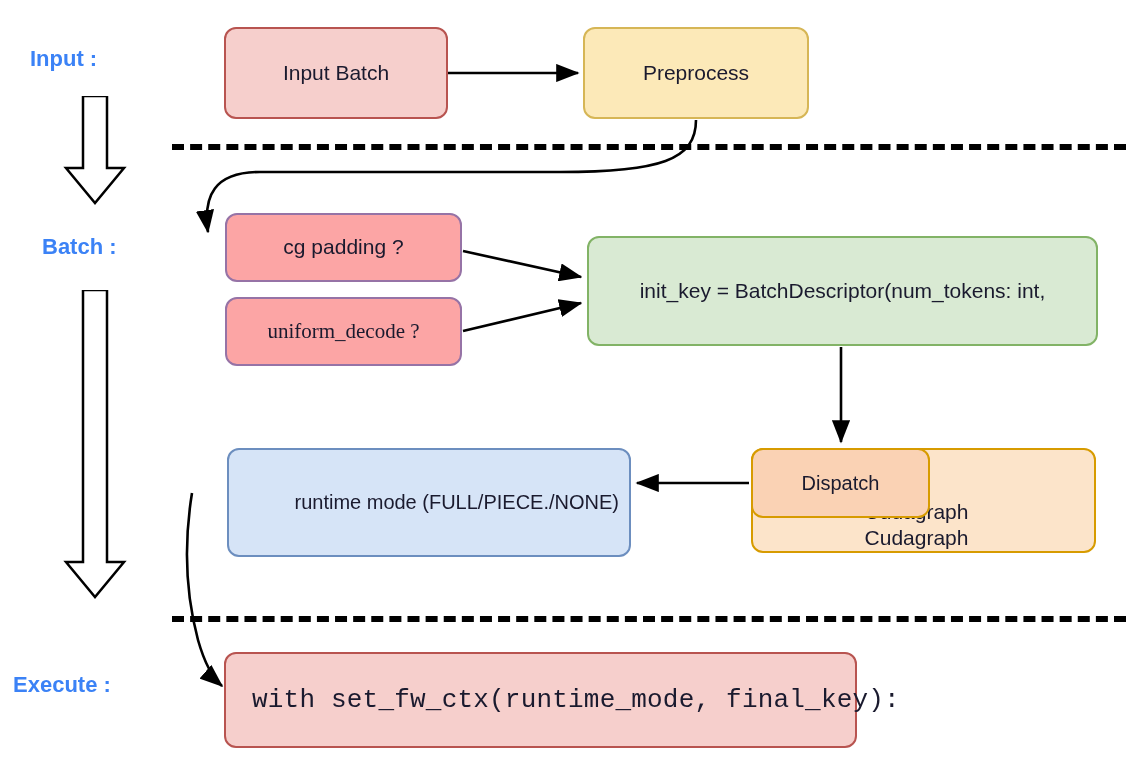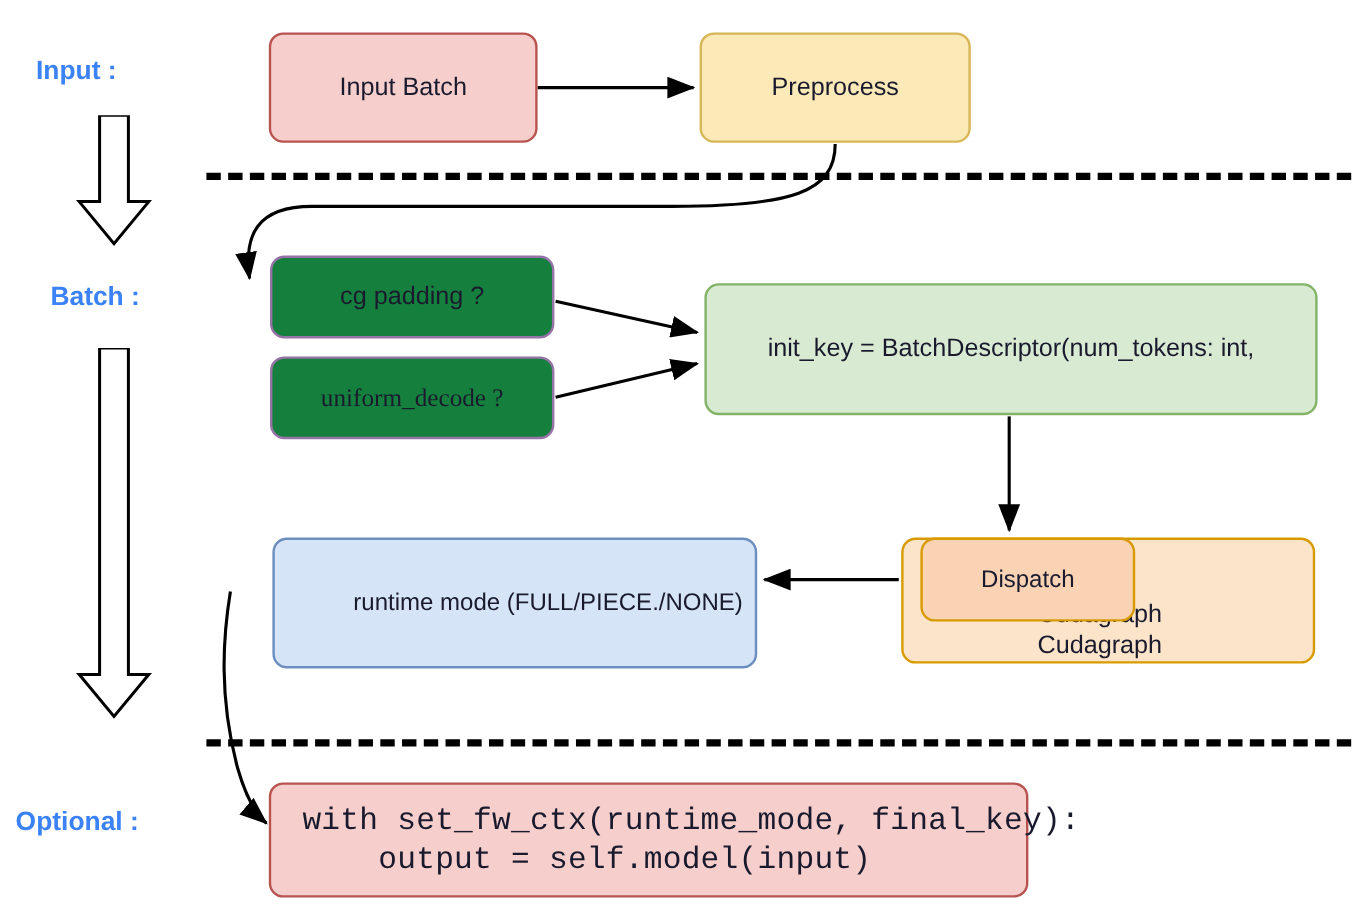--- a/index.html
+++ b/index.html
@@ -39,25 +39,25 @@
     font-family:"Liberation Mono", monospace;
     font-size:26px;
     justify-content:flex-start;
     text-align:left;
     white-space:pre;
     padding-left:26px;
     letter-spacing:0.2px;
   }
   .node-pink{ background:#f6cfcc; border-color:#b85450; }
   .node-yellow{ background:#fce9b8; border-color:#d6b656; }
-  .node-purple{ background:#15803d; border-color:#9673a6; }
+  .node-purple{ background:#fca5a5; border-color:#9673a6; }
   .node-green{ background:#d9ead3; border-color:#82b366; }
   .node-blue{ background:#d6e4f7; border-color:#6c8ebf; }
   .node-orange-outer{ background:#fce4ca; border-color:#d79b00; }
-  .node-orange-inner{ background:#fad2b4; border-color:#d79b00;margin-left:16px; }
+  .node-orange-inner{ background:#fad2b4; border-color:#d79b00; }
 
   .dashed{
     position:absolute;
     height:0;
     border-top:6px dashed #000000;
   }
   svg.overlay{
     position:absolute;left:0;top:0;width:1142px;height:770px;
     pointer-events:none;
   }
@@ -68,21 +68,21 @@
 </style>
 </head>
 <body>
 
 <div id="canvas">
 
   <div class="stage-label" style="left:30px; top:46px;">Input :</div>
 
   <div class="stage-label" style="left:42px; top:234px;">Batch :</div>
 
-  <div class="stage-label" style="left:13px; top:672px;">Optional :</div>
+  <div class="stage-label" style="left:13px; top:672px;">Execute :</div>
 
   <svg class="blockarrow" style="left:62px; top:96px;" width="66" height="110" viewBox="0 0 66 110">
     <polygon points="21,0 45,0 45,72 62,72 33,107 4,72 21,72" fill="#ffffff" stroke="#000000" stroke-width="2.5"></polygon>
   </svg>
 
   <svg class="blockarrow" style="left:62px; top:290px;" width="66" height="310" viewBox="0 0 66 310">
     <polygon points="21,0 45,0 45,272 62,272 33,307 4,272 21,272" fill="#ffffff" stroke="#000000" stroke-width="2.5"></polygon>
   </svg>
 
   <div class="dashed" style="left:172px; top:144px; width:954px;"></div>
@@ -140,16 +140,15 @@
       <span>Cudagraph</span>
     </div>
   </div>
 
   <div class="node node-orange-inner" style="left:751px; top:448px; width:179px; height:70px; font-size:20px;">
     <span>Dispatch</span>
   </div>
 
   <div class="node node-pink code" style="left:224px; top:652px; width:633px; height:96px; flex-direction:column; align-items:flex-start; justify-content:center;">
     <span>with set_fw_ctx(runtime_mode, final_key):</span>
-    <span>    output = self.model(input)</span>
   </div>
 
 </div>
 
 </body></html>

